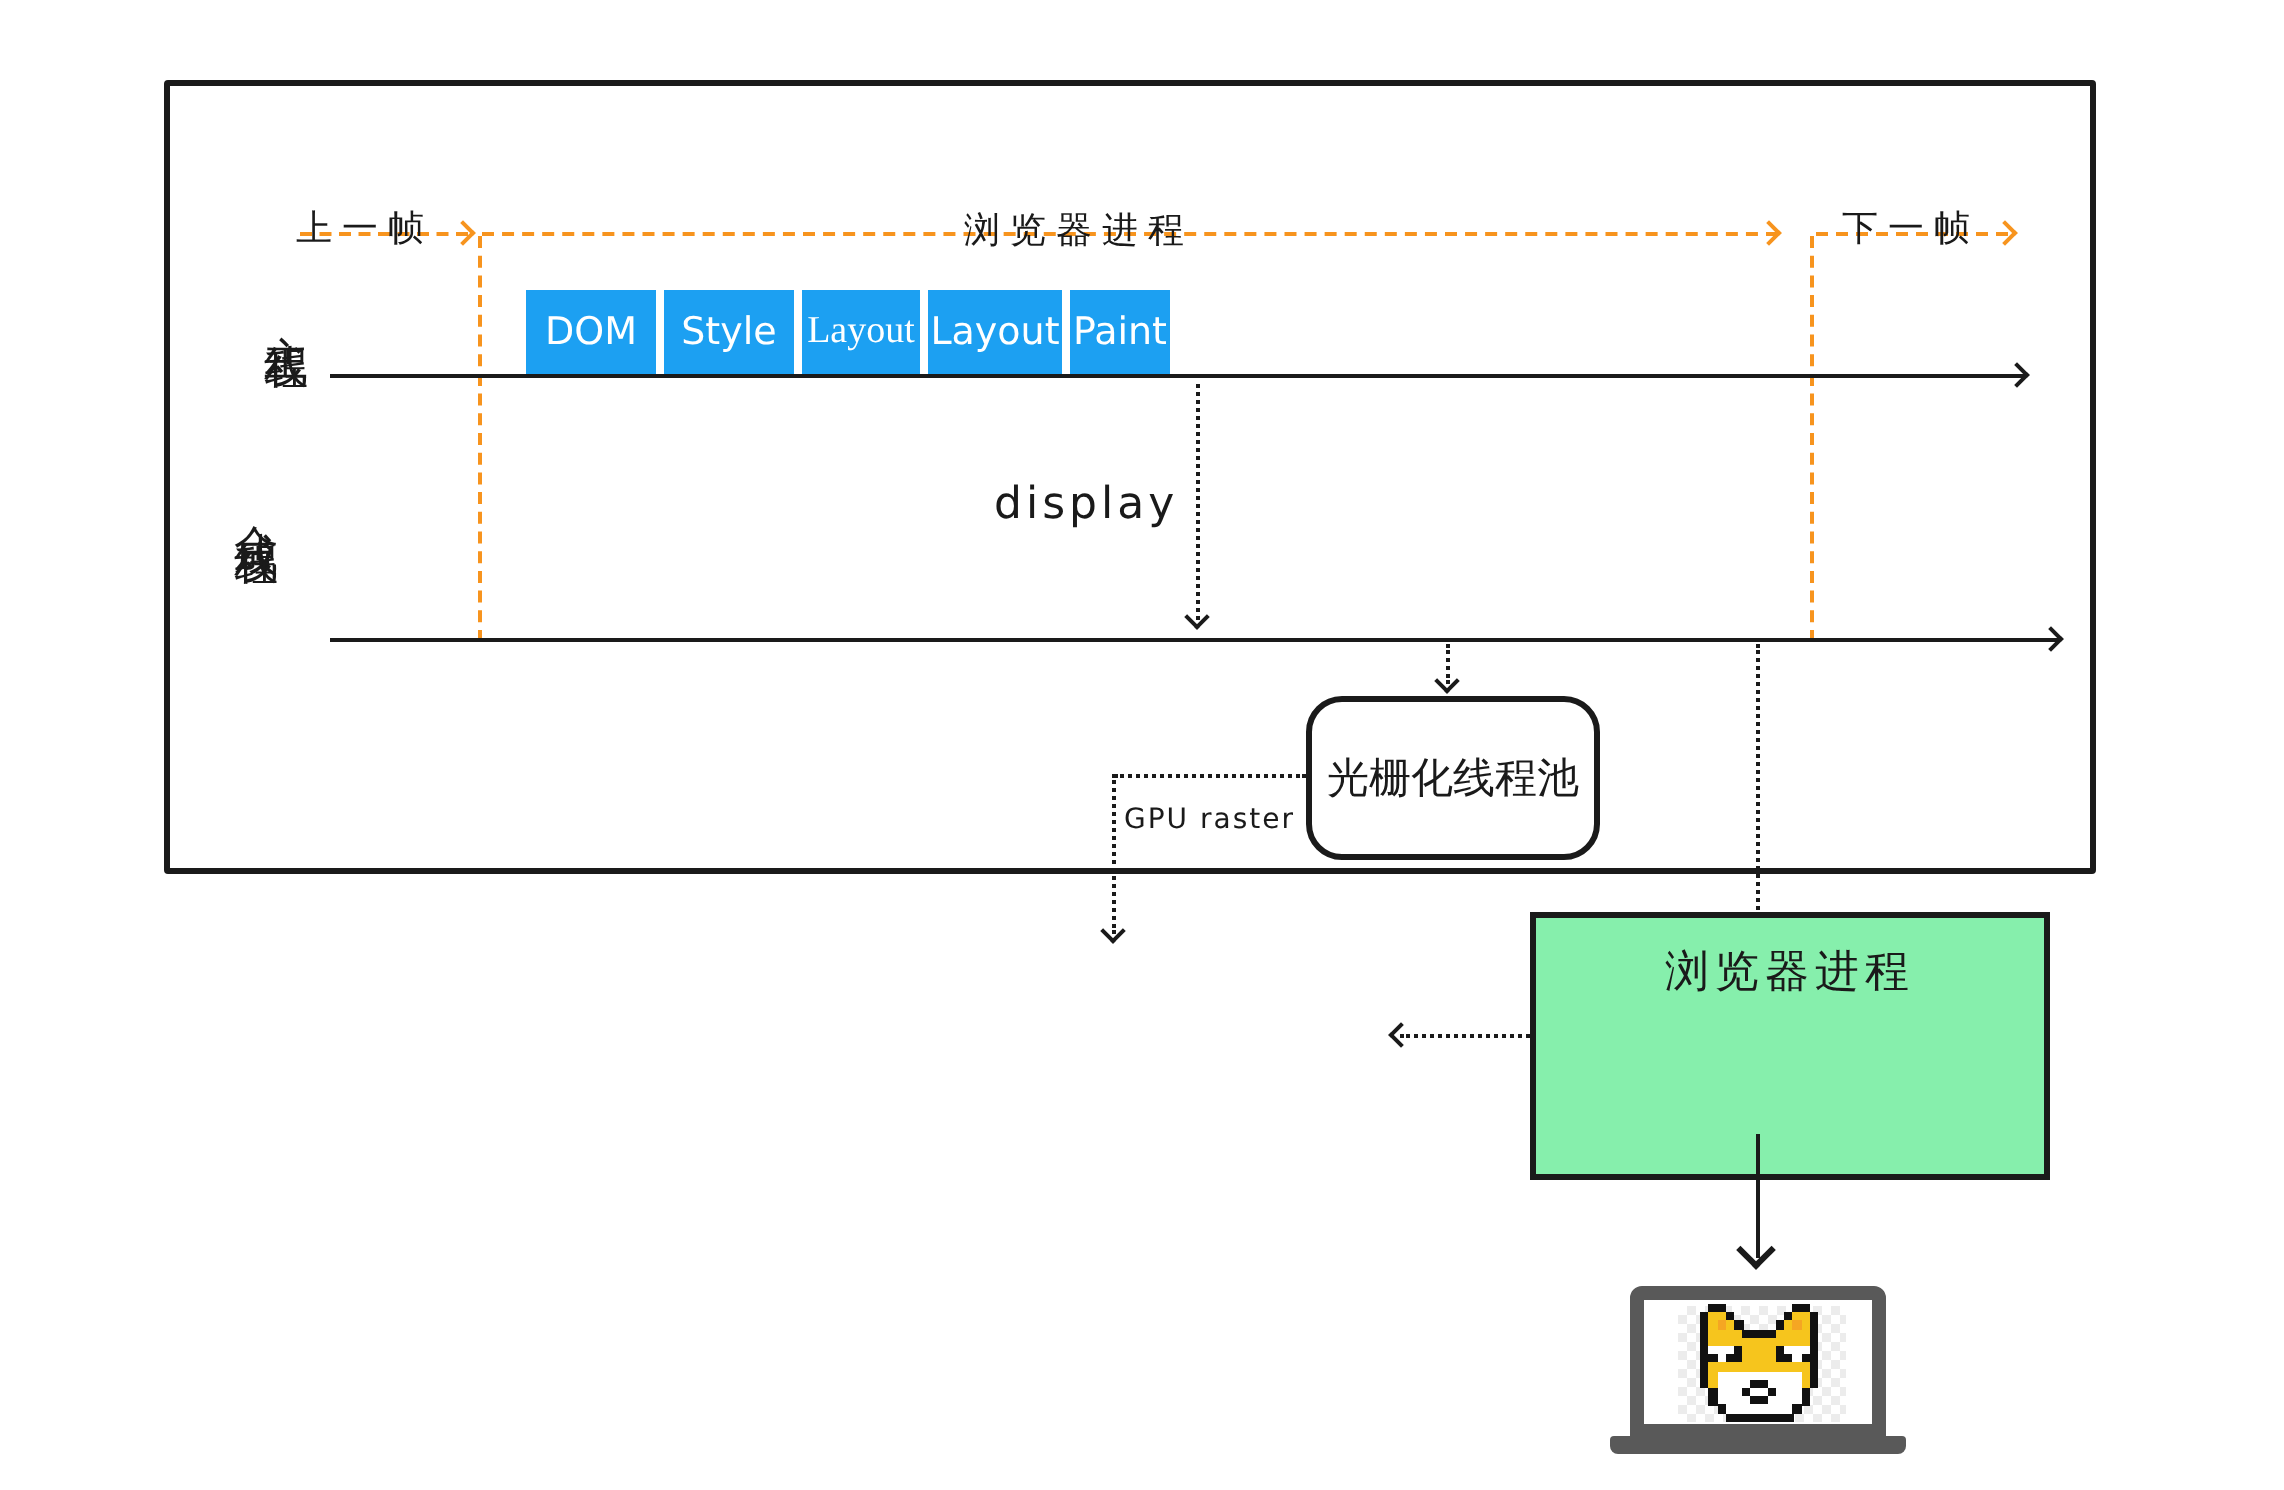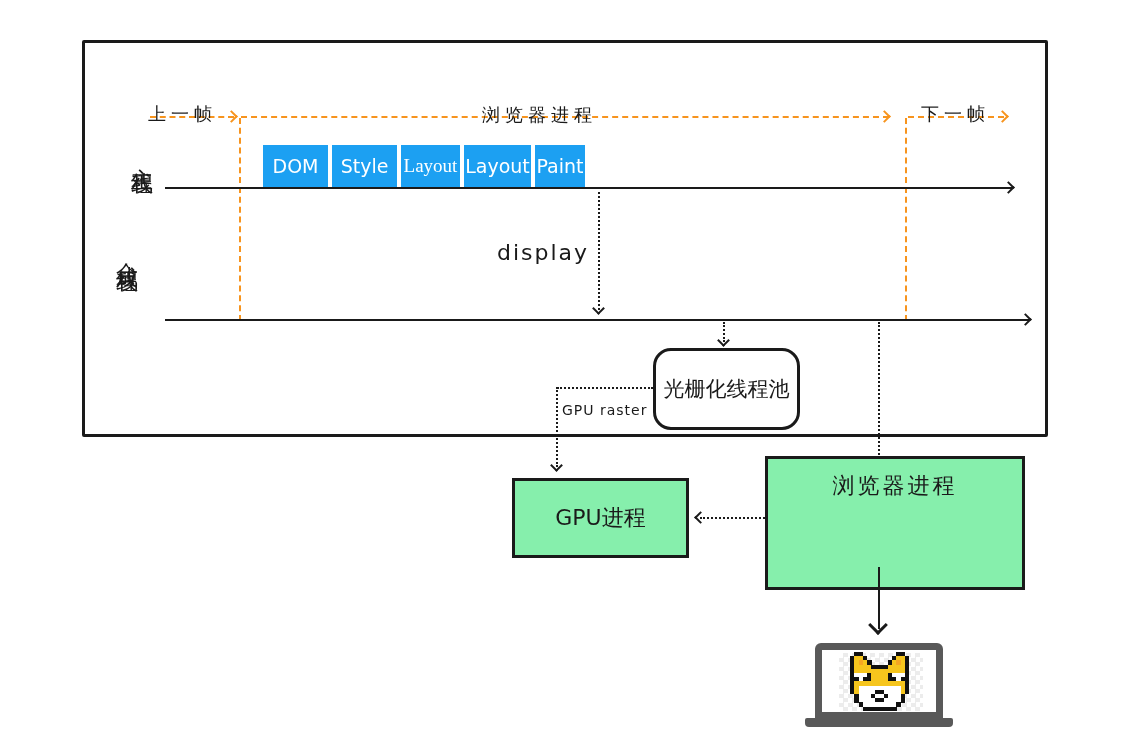--- a/index.html
+++ b/index.html
@@ -122,23 +122,20 @@
 
   <div class="pool-box">
     <span>光栅化线程池</span>
   </div>
 
   <div class="hdotted" style="left:557px; top:387px; width:96px;"></div>
   <div class="vdotted" style="left:556px; top:387px; height:80px;"></div>
   <div class="chev down" style="left:552px; top:461px;"></div>
   <div class="gpu-raster-label">GPU raster</div>
 
-  <div class="proc-box gpu-box">
-    <span>GPU进程</span>
-  </div>
 
   <div class="hdotted" style="left:700px; top:517px; width:65px;"></div>
   <div class="chev left" style="left:696px; top:513px;"></div>
 
   <div class="vdotted" style="left:878px; top:322px; height:180px;"></div>
   <div class="chev down" style="left:874px; top:496px;"></div>
 
   <div class="proc-box browser-box">
     <div class="browser-title">浏览器进程</div>
   </div>

